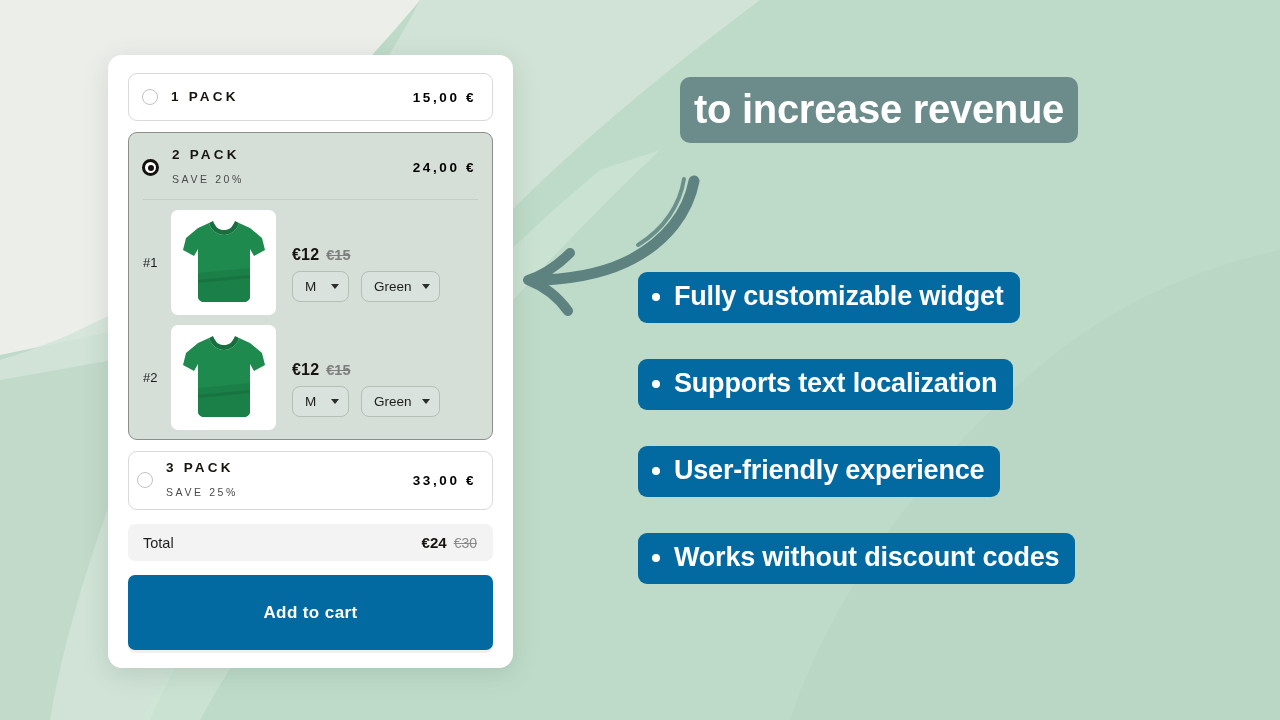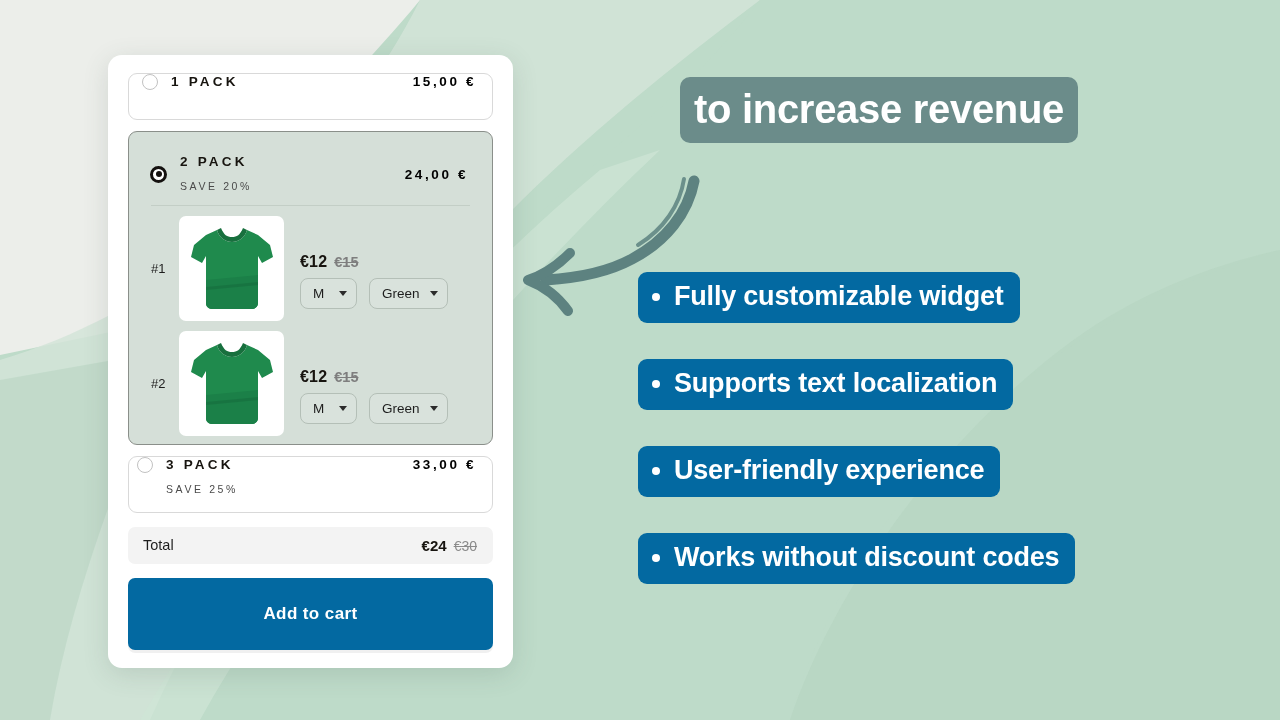--- a/index.html
+++ b/index.html
@@ -23,21 +23,21 @@
     padding:18px 20px;
     display:flex; flex-direction:column;
   }
 
   
   .opt-plain{
     border:1px solid #d9d9d9;
     border-radius:9px;
     background:#fff;
     height:49px;
-    display:flex; align-items:flex-start;
+    display:flex; align-items:center;
     padding:0 16px 0 13px;
     position:relative;
   }
   .opt-plain.tall{ height:60px;padding-left:8px; }
 
   .radio-outer{
     width:16px; height:16px; border-radius:50%;
     border:1.6px solid #c2c2c2; flex:none;
     background:#fff;
   }
@@ -68,21 +68,21 @@
     font-size:13.5px; font-weight:700; letter-spacing:2.6px;
     color:#000000;
   }
 
   
   .opt-selected{
     margin-top:11px;
     border:1.6px solid #8a8f8a;
     border-radius:9px;
     background:#d5dfd8;
-    padding:8px;
+    padding:0;
     overflow:hidden;
   }
   .sel-head{
     display:flex; align-items:center;
     padding:14px 16px 11px 13px;
   }
   .sel-divider{
     height:1px; background:#c3cec6; margin:0 14px;
   }
   .sel-body{ padding:10px 14px 14px 14px; display:flex; flex-direction:column; gap:10px; }

